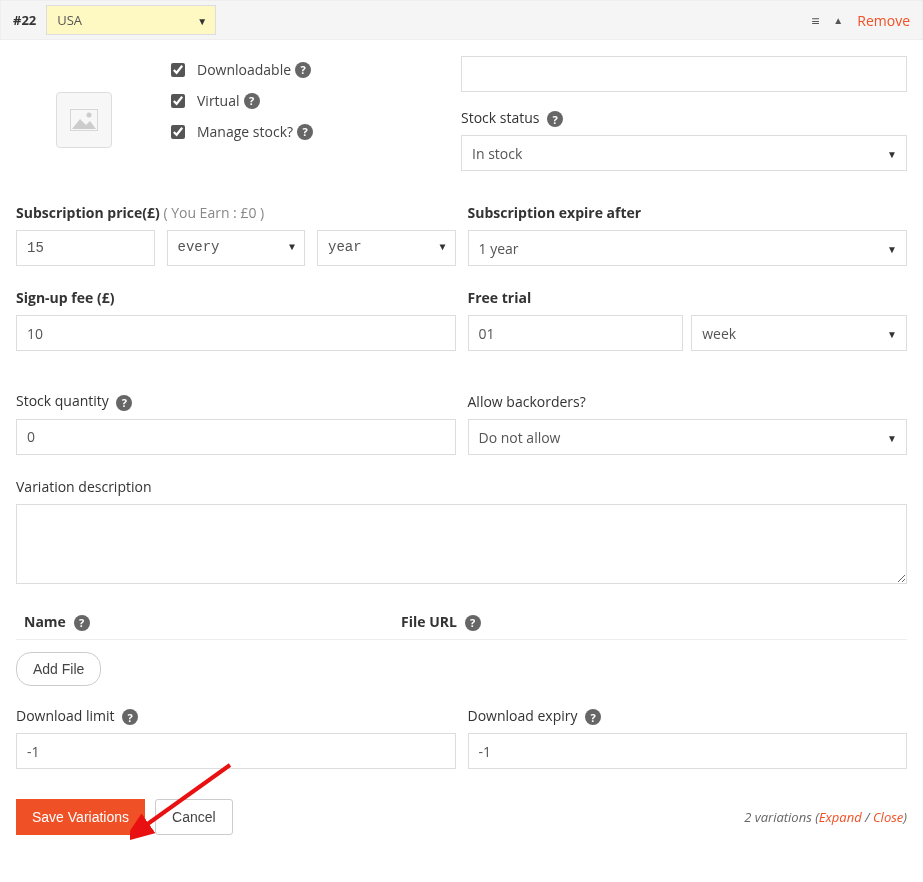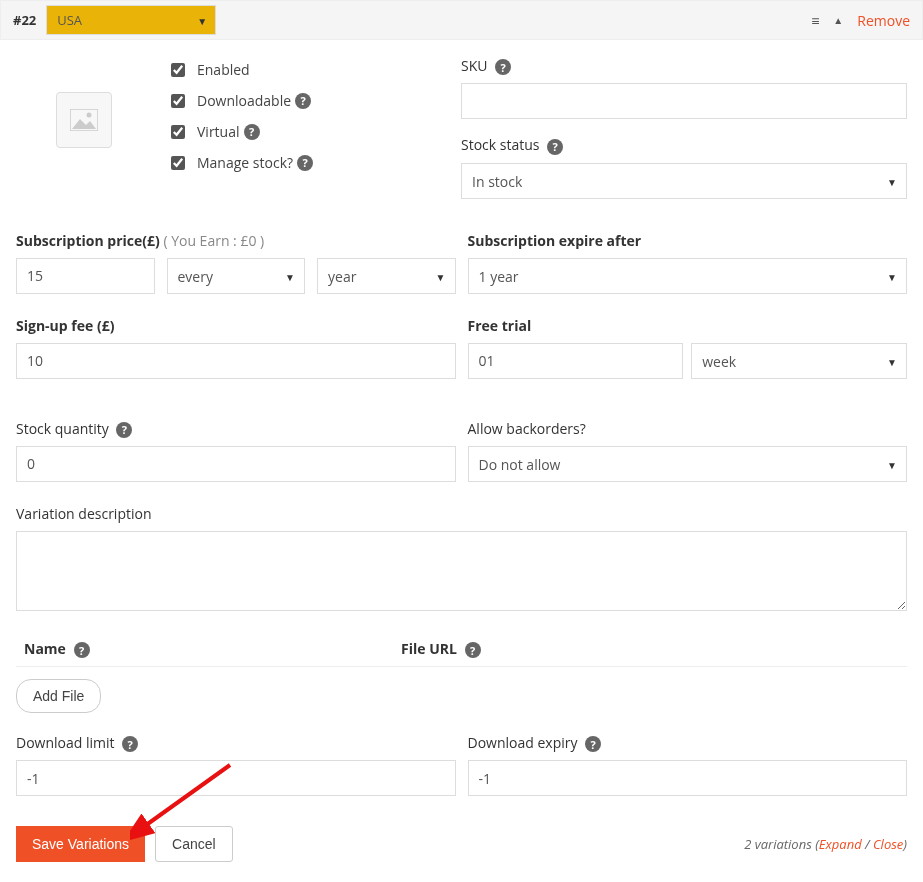--- a/index.html
+++ b/index.html
@@ -1,19 +1,19 @@
 <!DOCTYPE html>
 <html><head>
 <meta charset="utf-8">
 <style>
 *{box-sizing:border-box;margin:0;padding:0;}
 body{font-family:"Open Sans","Helvetica Neue",Arial,sans-serif;font-size:14px;color:#333;background:#fff;width:923px;}
 .variation-header{background:#f5f5f5;border:1px solid #eee;display:flex;align-items:center;padding:8px 12px;height:40px;}
 .var-id{font-weight:700;font-size:13px;margin-right:10px;color:#333;}
-.country-select{position:relative;width:170px;height:30px;border:1px solid #ddd;background:#eab308;display:flex;align-items:center;padding:0 10px;font-size:13px;color:#555;}
+.country-select{position:relative;width:170px;height:30px;border:1px solid #ddd;background:#fef9c3;display:flex;align-items:center;padding:0 10px;font-size:13px;color:#555;}
 .country-select .chev{position:absolute;right:8px;top:8px;font-size:10px;color:#333;}
 .header-right{margin-left:auto;display:flex;align-items:center;gap:14px;}
 .header-icon{font-size:14px;color:#555;}
 .header-icon.up{font-size:10px;}
 .remove-link{color:#f05025;font-size:14px;}
 .body{padding:16px 16px 8px 16px;}
 .top-row{display:flex;margin-bottom:24px;}
 .img-col{width:155px;padding-top:36px;padding-left:40px;}
 .img-placeholder{width:56px;height:56px;border:1px solid #ddd;border-radius:4px;background:#f7f7f7;display:flex;align-items:center;justify-content:center;}
 .checks-col{width:290px;padding-top:4px;}
@@ -26,21 +26,21 @@
 .input,.select,.textarea{width:100%;border:1px solid #ddd;background:#fff;font-size:14px;color:#555;padding:8px 10px;height:36px;font-family:inherit;}
 .select{appearance:none;position:relative;}
 .select-wrap{position:relative;}
 .select-wrap .chev{position:absolute;right:10px;top:12px;font-size:10px;color:#333;pointer-events:none;}
 .textarea{height:80px;resize:both;}
 .form-row{display:flex;gap:12px;padding:0 16px;margin-bottom:22px;align-items:flex-end;}
 .form-row .col{flex:1;}
 .form-row .col.half{flex:0 0 calc(50% - 6px);}
 .you-earn{color:#888;font-weight:400;}
 .price-row{display:flex;gap:12px;}
-.price-row>div{flex:1;}
+.price-row>div{flex:1;font-family:Liberation Mono, monospace;}
 .desc-row{padding:0 16px;margin-bottom:16px;}
 .files-section{padding:0 16px;margin-bottom:20px;}
 .files-header{display:flex;border-bottom:1px solid #eee;padding:8px 0;}
 .files-header .fh{font-weight:700;font-size:14px;}
 .fh-name{flex:0 0 385px;padding-left:8px;}
 .fh-url{flex:1;}
 .add-file-btn{margin-top:12px;border:1px solid #ccc;background:#fff;padding:8px 16px;font-size:14px;color:#444;border-radius:15px;cursor:pointer;}
 .footer{padding:8px 16px 16px 16px;display:flex;align-items:center;}
 .save-btn{background:#f05025;color:#fff;border:none;padding:10px 16px;font-size:14px;cursor:pointer;}
 .cancel-btn{border:1px solid #ccc;background:#fff;padding:9px 16px;font-size:14px;color:#444;margin-left:10px;border-radius:3px;cursor:pointer;}
@@ -73,41 +73,36 @@
         <svg width="28" height="22" viewBox="0 0 28 22">
           <rect x="0" y="0" width="28" height="22" fill="none" stroke="#ccc" stroke-width="1.5"></rect>
           <circle cx="19" cy="6" r="2.5" fill="#ccc"></circle>
           <path d="M2 20 L10 10 L16 16 L20 12 L26 20 Z" fill="#ccc"></path>
         </svg>
       </div>
     </div>
     <div class="checks-col">
       <label class="check-row">
             <input type="checkbox" checked="" style="">
-            <span>Enabled</span>
-          </label>
-      <label class="check-row">
-            <input type="checkbox" checked="" style="">
             <span>Downloadable</span>
             <span class="help">?</span>
           </label>
       <label class="check-row">
             <input type="checkbox" checked="" style="">
             <span>Virtual</span>
             <span class="help">?</span>
           </label>
       <label class="check-row">
             <input type="checkbox" checked="" style="">
             <span>Manage stock?</span>
             <span class="help">?</span>
           </label>
     </div>
     <div class="right-col">
       <div style="margin-bottom:16px;">
-        <span class="label"><span>SKU</span> <span class="help">?</span></span>
         <input class="input" value="" style="">
       </div>
       <div>
         <span class="label"><span>Stock status</span> <span class="help">?</span></span>
         <div class="select-wrap">
               <div class="input select"><span>In stock</span></div>
               <span class="chev">▼</span>
             </div>
       </div>
     </div>

